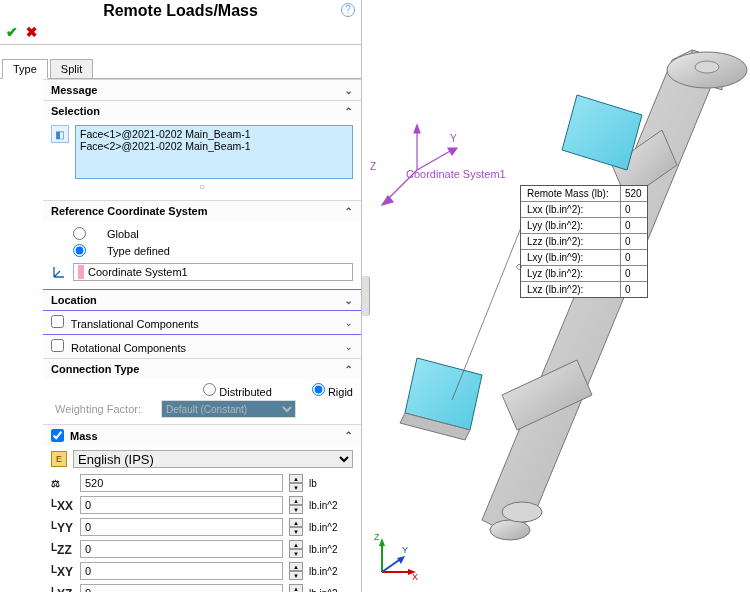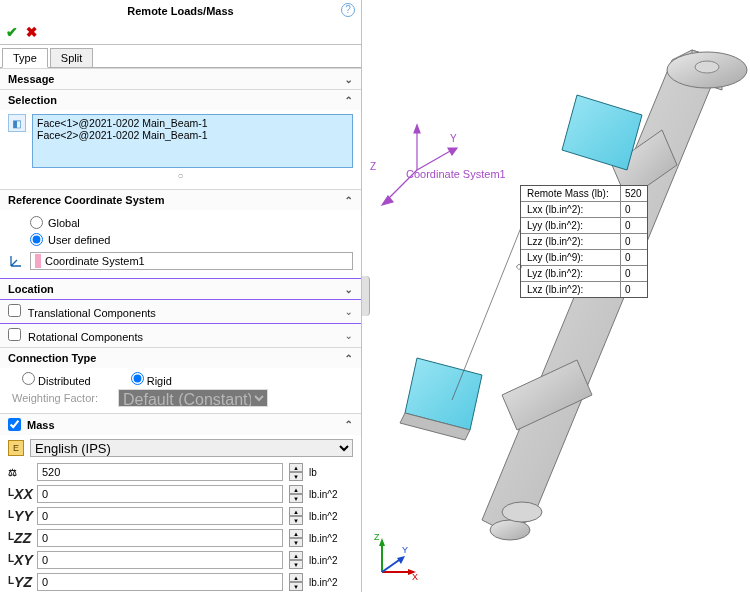--- a/index.html
+++ b/index.html
@@ -16,41 +16,41 @@
   
   .panel {
     width: 362px;
     height: 100%;
     background: #ffffff;
     border-right: 1px solid #c0c0c0;
     display: flex;
     flex-direction: column;
     position: relative;
   }
-  .panel-scroll { overflow-y: auto; flex: 1; }
+  .panel-scroll { overflow-y: auto; flex: 1; margin-left: 43px; }
   .title-row {
     display: flex; align-items: center; justify-content: center;
     height: 22px; position: relative;
   }
-  .title-row h1 { font-size: 11px; font-weight: bold; }
+  .title-row h1 { font-size: 16px; font-weight: bold; }
   .title-row .help {
     position: absolute; right: 6px; top: 3px;
     width: 14px; height: 14px; border: 1px solid #6aa7dc; border-radius: 50%;
     color: #6aa7dc; font-size: 10px; line-height: 12px; text-align: center;
     cursor: pointer;
   }
   .ok-cancel {
     display: flex; gap: 8px; padding: 2px 6px 4px 6px;
     border-bottom: 1px solid #c0c0c0; align-items: center;
   }
   .ok-cancel .ok { color: #1a9c1a; font-size: 14px; font-weight: bold; cursor: pointer; }
   .ok-cancel .cancel { color: #cc0000; font-size: 14px; font-weight: bold; cursor: pointer; }
 
   .tabs {
-    display: flex; border-bottom: 1px solid #b0b0b0; margin-top: 3px;
+    display: flex; border-bottom: 1px solid #b0b0b0; margin-top: 14px;
   }
   .tab {
     padding: 3px 10px; font-size: 11px; border: 1px solid #b0b0b0; border-bottom: none;
     background: #efefef; cursor: pointer; margin-left: 2px;
   }
   .tab.active { background: #fff; border-bottom: 1px solid #fff; margin-bottom: -1px; }
 
   .section-head {
     display: flex; align-items: center; justify-content: space-between;
     padding: 4px 8px; font-weight: bold; font-size: 11px;
@@ -69,21 +69,21 @@
     display:flex;align-items:center;justify-content:center;color:#3d86c6;font-size:10px;
   }
   .face-list {
     flex: 1; height: 54px; background: #cdecfd; border: 1px solid #6aa7dc;
     padding: 2px 4px; overflow: auto; font-size: 10.5px;
   }
   .face-list div { white-space: nowrap; }
   .drag-bottom { text-align:center; color:#999; font-size:10px; margin-top:2px; }
 
   .radio-row, .check-row {
-    display: flex; align-items: center; gap: 5px; padding: 2px 0 2px 22px;
+    display: flex; align-items: center; gap: 21px; padding: 2px 0 2px 22px;
   }
   .coord-input-row {
     display:flex; align-items:center; gap:6px; padding-top:4px;
   }
   .coord-icon {
     width: 16px; height: 16px; display:inline-flex; align-items:center; justify-content:center;
   }
   .coord-field {
     flex:1; border:1px solid #aaa; height:18px; padding:0 4px; font-size:11px;
     background:#fff; display:flex; align-items:center;
@@ -93,28 +93,28 @@
   .collapsed-row {
     display:flex; align-items:center; justify-content:space-between;
     padding:4px 8px; border-top:1px solid #8b5cf6; background:#fbfbfb;
     font-weight:bold; cursor:pointer;
   }
   .collapsed-row.sub { font-weight:normal;gap:28px; }
   .collapsed-row input[type=checkbox]{ margin-right:4px; }
   .collapsed-row .chev { font-size:10px; color:#555; }
 
   .conn-body {
-    display:flex; align-items:center; gap:40px; padding:4px 8px 2px 22px;
+    display:flex; align-items:center; gap:40px; padding:4px 8px 2px 22px;justify-content:flex-end;
   }
   .weight-row {
     display:flex; align-items:center; gap:20px; padding:0 8px 6px 12px;
     color:#9a9a9a;
   }
   .weight-row select {
-    font-size:16px; height:18px; width:150px; background:#404040; border:1px solid #ccc;
+    font-size:10px; height:18px; width:135px; background:#0c4a6e; border:1px solid #ccc;
     color:#9a9a9a;
   }
 
   .mass-head { display:flex; align-items:center; gap:4px; }
   .mass-head input[type=checkbox]{ margin-right:2px; }
 
   .unit-row {
     display:flex; align-items:center; gap:6px; padding:4px 8px;
   }
   .unit-row .unit-icon {
@@ -124,21 +124,21 @@
   .unit-row select {
     flex:1; height:18px; font-size:13px; border:1px solid #aaa;
   }
 
   .mass-input-row {
     display:flex; align-items:center; gap:6px; padding:2px 8px;
   }
   .mass-input-row .micon {
     width:23px; text-align:left; font-size:10px; font-weight:bold; color:#222;
   }
-  .mass-input-row .micon sub { font-size:14px;font-style:italic; }
+  .mass-input-row .micon sub { font-size:12px; }
   .mass-input-row input[type=text] {
     flex:1; height:18px; border:1px solid #aaa; font-size:11px; padding:0 4px;
   }
   .mass-input-row .spin {
     width:14px; display:flex; flex-direction:column;
   }
   .mass-input-row .spin button {
     height:9px; font-size:7px; line-height:6px; border:1px solid #999; background:#eee;
     padding:0; cursor:pointer;
   }
@@ -216,21 +216,21 @@
       <span>Reference Coordinate System</span>
       <span class="chev">⌃</span>
     </div>
     <div class="section-body">
       <div class="radio-row">
         <input type="radio" name="cs" style="">
         <label>Global</label>
       </div>
       <div class="radio-row">
         <input type="radio" name="cs" checked="" style="">
-        <label>User defined</label>
+        <label>Type defined</label>
       </div>
       <div class="coord-input-row">
         <span class="coord-icon">
           <svg width="16" height="16">
               <path d="M3 13 L3 3 M3 13 L13 13 M3 13 L9 7" stroke="#1063b2" stroke-width="1.3" fill="none"></path>
             </svg>
         </span>
         <div class="coord-field">
           <span class="pink"></span>
           <span>Coordinate System1</span>

